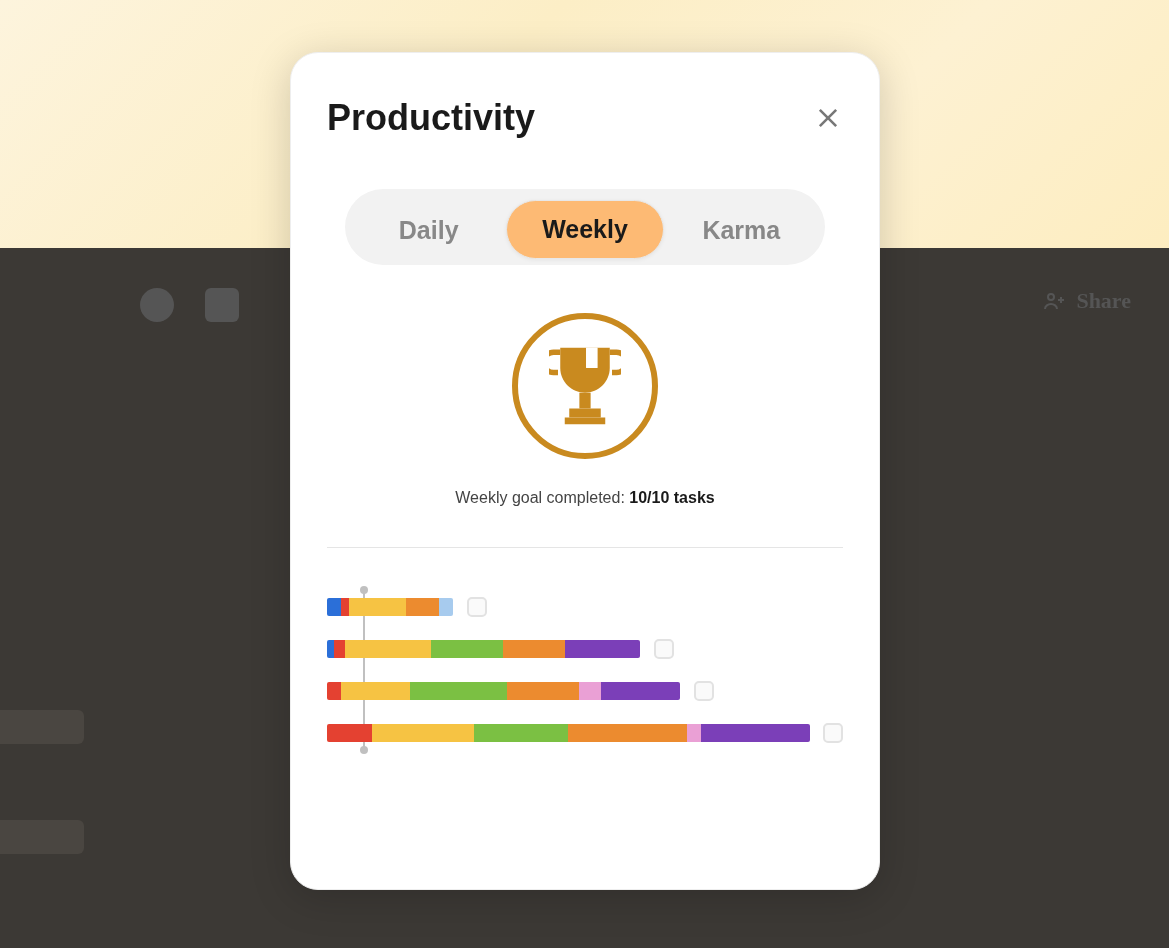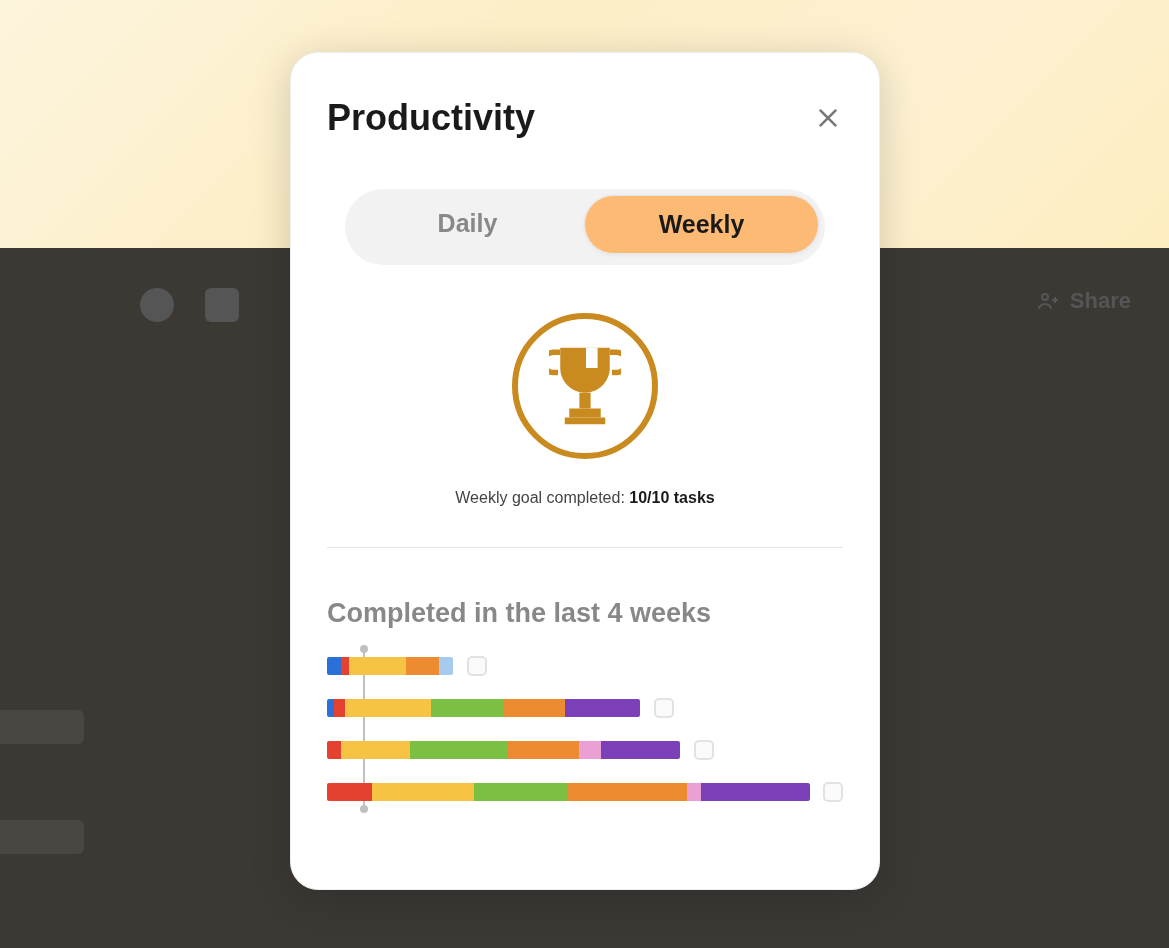--- a/index.html
+++ b/index.html
@@ -47,21 +47,21 @@
     color: #777;
   }
   .close-btn svg { width: 28px; height: 28px; stroke: #777; stroke-width: 2.2; }
   .tabs {
     display: flex;
     background: #f2f2f2;
     border-radius: 40px;
     padding: 6px;
     margin: 0 18px 48px 18px;
     height: 76px;
-    align-items: flex-start;
+    align-items: flex-end;
   }
   .tab {
     flex: 1;
     text-align: center;
     font-size: 25px;
     font-weight: 600;
     color: #888;
     padding: 14px 0;
     border-radius: 34px;
     cursor: pointer;
@@ -149,21 +149,21 @@
   }
   .bg-avatar {
     position:absolute;
     width:34px; height:34px; border-radius:50%; background:#555;
     top:288px; left:140px;
   }
   .bg-share {
     position:absolute;
     top:288px; right:38px;
     display:flex; align-items:center; gap:10px;
-    color:#555; font-size:22px; font-weight:600;
+    color:#555; font-size:22px; font-weight:600;font-family:Liberation Serif, serif;
   }
   .bg-share .icon { width:24px; height:24px; }
   .bg-block-a { position:absolute; top:710px; left:0; width:84px; height:34px; background:#4a4641; border-radius:0 6px 6px 0;}
   .bg-block-b { position:absolute; top:820px; left:0; width:84px; height:34px; background:#4a4641; border-radius:0 6px 6px 0;}
   .bg-sq { position:absolute; top:288px; left:205px; width:34px;height:34px; background:#555; border-radius:6px;}
 </style>
 </head>
 <body>
 
 <div class="backdrop">
@@ -188,20 +188,21 @@
         <svg viewBox="0 0 24 24">
             <line x1="5" y1="5" x2="19" y2="19"></line>
             <line x1="19" y1="5" x2="5" y2="19"></line>
           </svg>
       </div>
     </div>
 
     <div class="tabs">
       <div class="tab">Daily</div>
       <div class="tab active">Weekly</div>
+      <div class="tab">Karma</div>
     </div>
 
     <div class="trophy-wrap">
       <div class="trophy-ring">
         <svg viewBox="0 0 64 76" fill="#c98a1f">
           <path d="M10 4 h44 v18 c0 12 -10 22 -22 22 s-22 -10 -22 -22 z"></path>
           <path d="M10 8 h-6 a6 6 0 0 0 0 18 h4" fill="none" stroke="#c98a1f" stroke-width="5"></path>
           <path d="M54 8 h6 a6 6 0 0 1 0 18 h-4" fill="none" stroke="#c98a1f" stroke-width="5"></path>
           <rect x="27" y="44" width="10" height="14"></rect>
           <rect x="18" y="58" width="28" height="8"></rect>
@@ -210,21 +211,20 @@
           <path d="M33 22 l5 -5 l5 5 v-18 h-10 z" fill="#fff"></path>
         </svg>
       </div>
       <div class="goal-text">
         <span>Weekly goal completed: </span><strong>10/10 tasks</strong>
       </div>
     </div>
 
     <hr class="divider">
 
-    <div class="section-title">Completed in the last 4 weeks</div>
 
     <div class="chart" id="chart">
       <div class="chart-goal-line" id="goal-line" style="left: 36px;"></div>
     <div class="bar-row">
           <div class="bar">
             <div class="seg" style="width: 14.4px; background: rgb(43, 111, 216);"></div>
             <div class="seg" style="width: 7.2px; background: rgb(228, 65, 49);"></div>
             <div class="seg" style="width: 57.6px; background: rgb(246, 195, 67);"></div>
             <div class="seg" style="width: 32.4px; background: rgb(236, 139, 47);"></div>
             <div class="seg" style="width: 14.4px; background: rgb(167, 203, 238);"></div>

